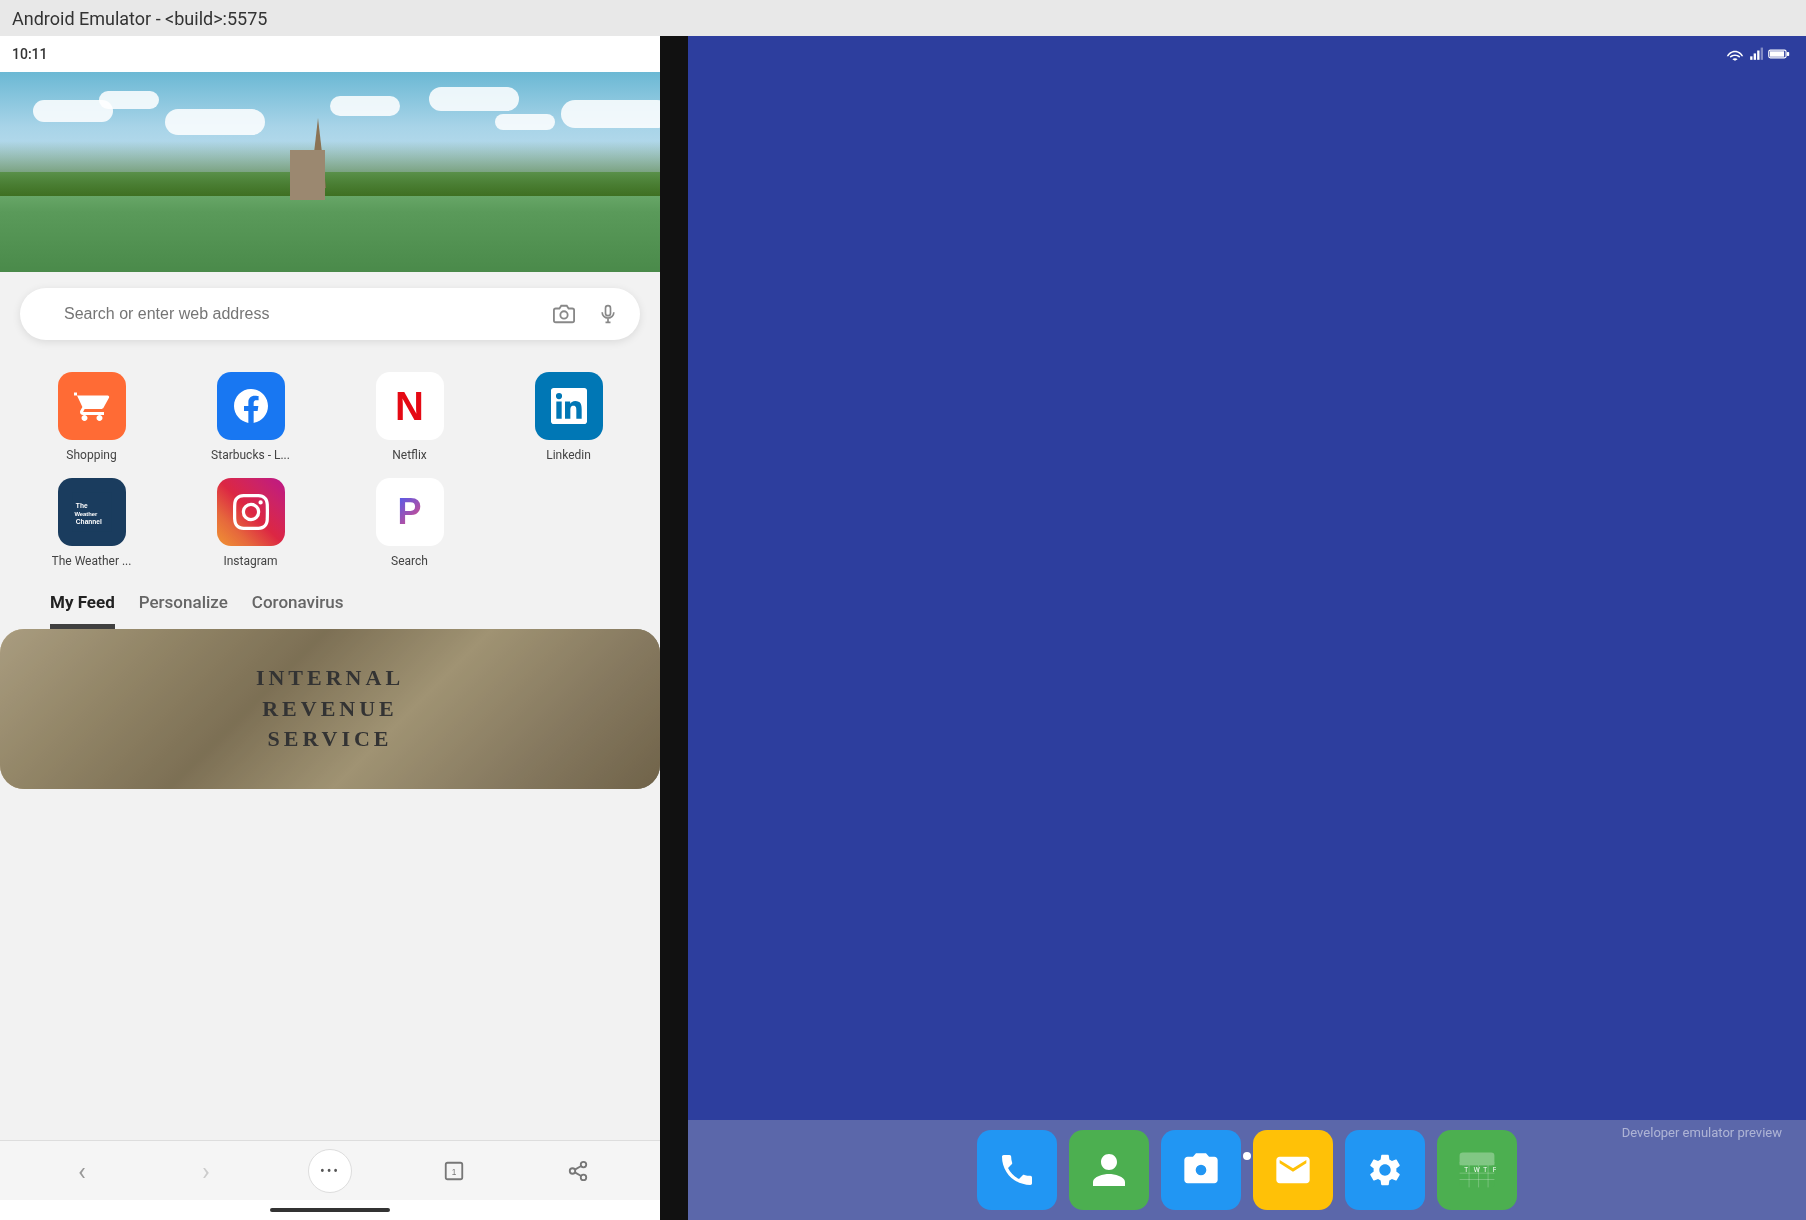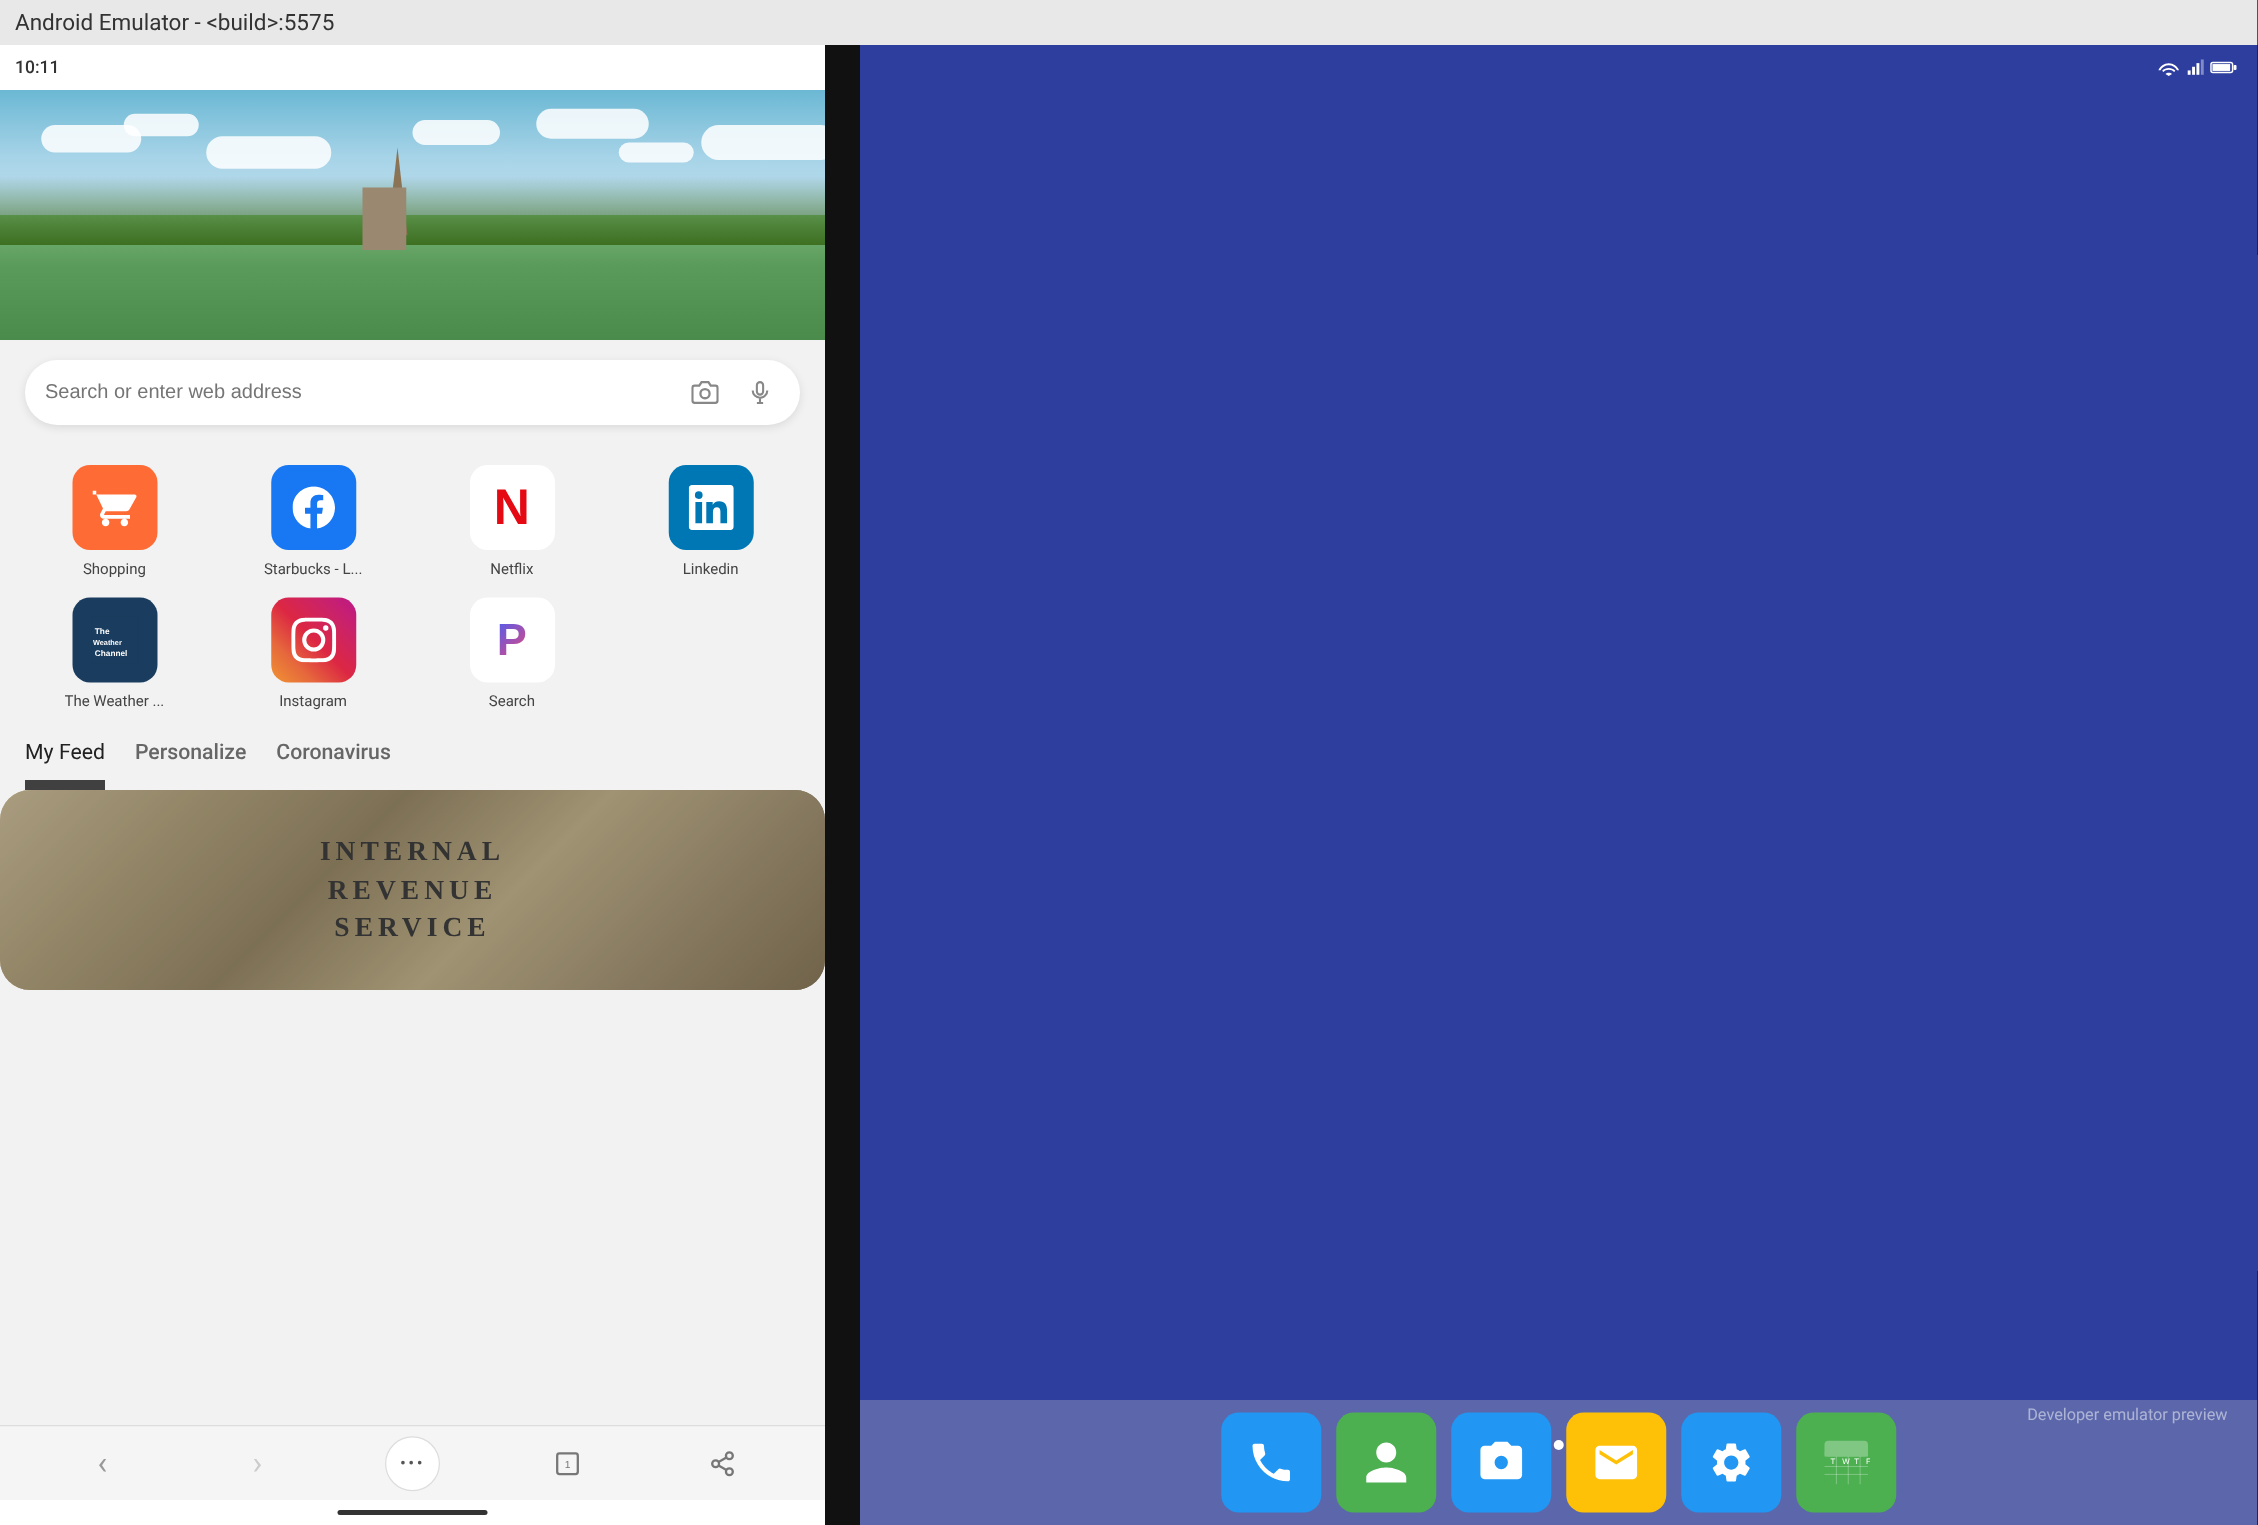--- a/index.html
+++ b/index.html
@@ -122,20 +122,21 @@
       gap: 12px;
     }
 
     .search-input {
       flex: 1;
       border: none;
       outline: none;
       font-size: 16px;
       color: #999;
       background: transparent;
+      margin-left: 28px;
     }
 
     .search-icon-btn {
       width: 32px;
       height: 32px;
       display: flex;
       align-items: center;
       justify-content: center;
       cursor: pointer;
       color: #666;
@@ -207,22 +208,23 @@
       font-size: 17px;
       font-weight: 500;
       padding-bottom: 12px;
       cursor: pointer;
       color: #666;
       border-bottom: 3px solid transparent;
     }
 
     .feed-tab.active {
       color: #222;
-      font-weight: 400;
-      border-bottom: 8px solid #404040;
+      font-weight: 700;
+      border-bottom: 5px solid #404040;
+      margin-left: 30px;
     }
 
     
     .feed-content {
       padding: 0 0 20px;
     }
 
     .feed-image {
       width: 100%;
       height: 160px;

